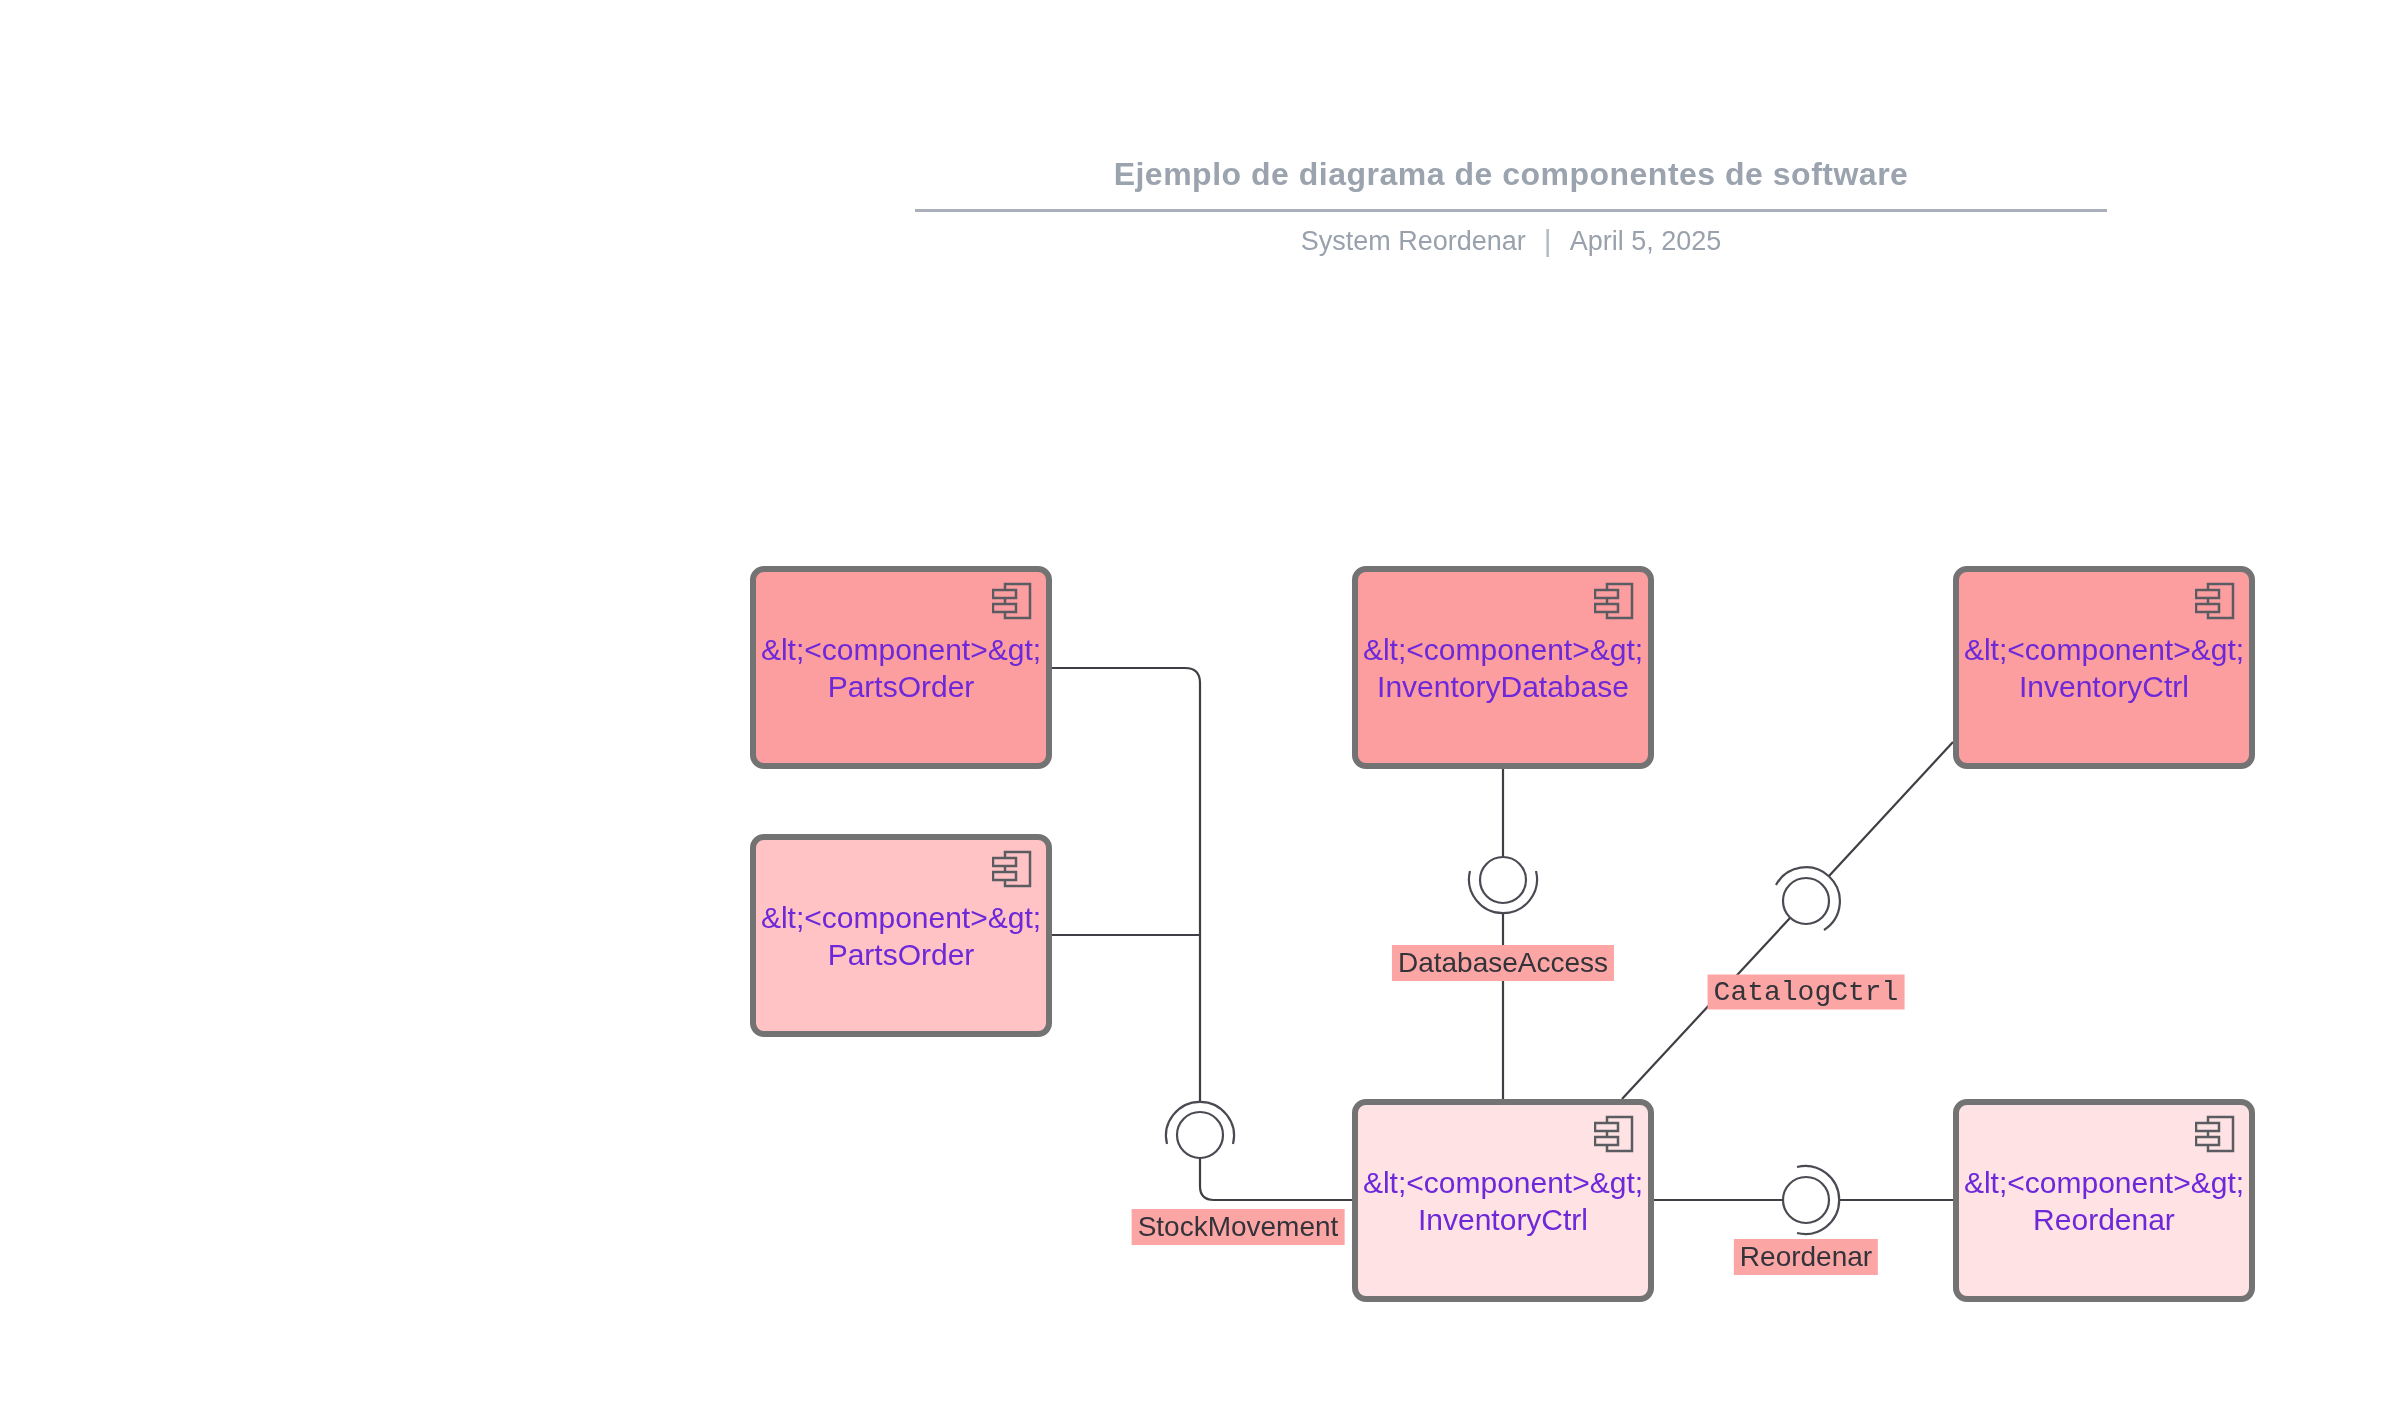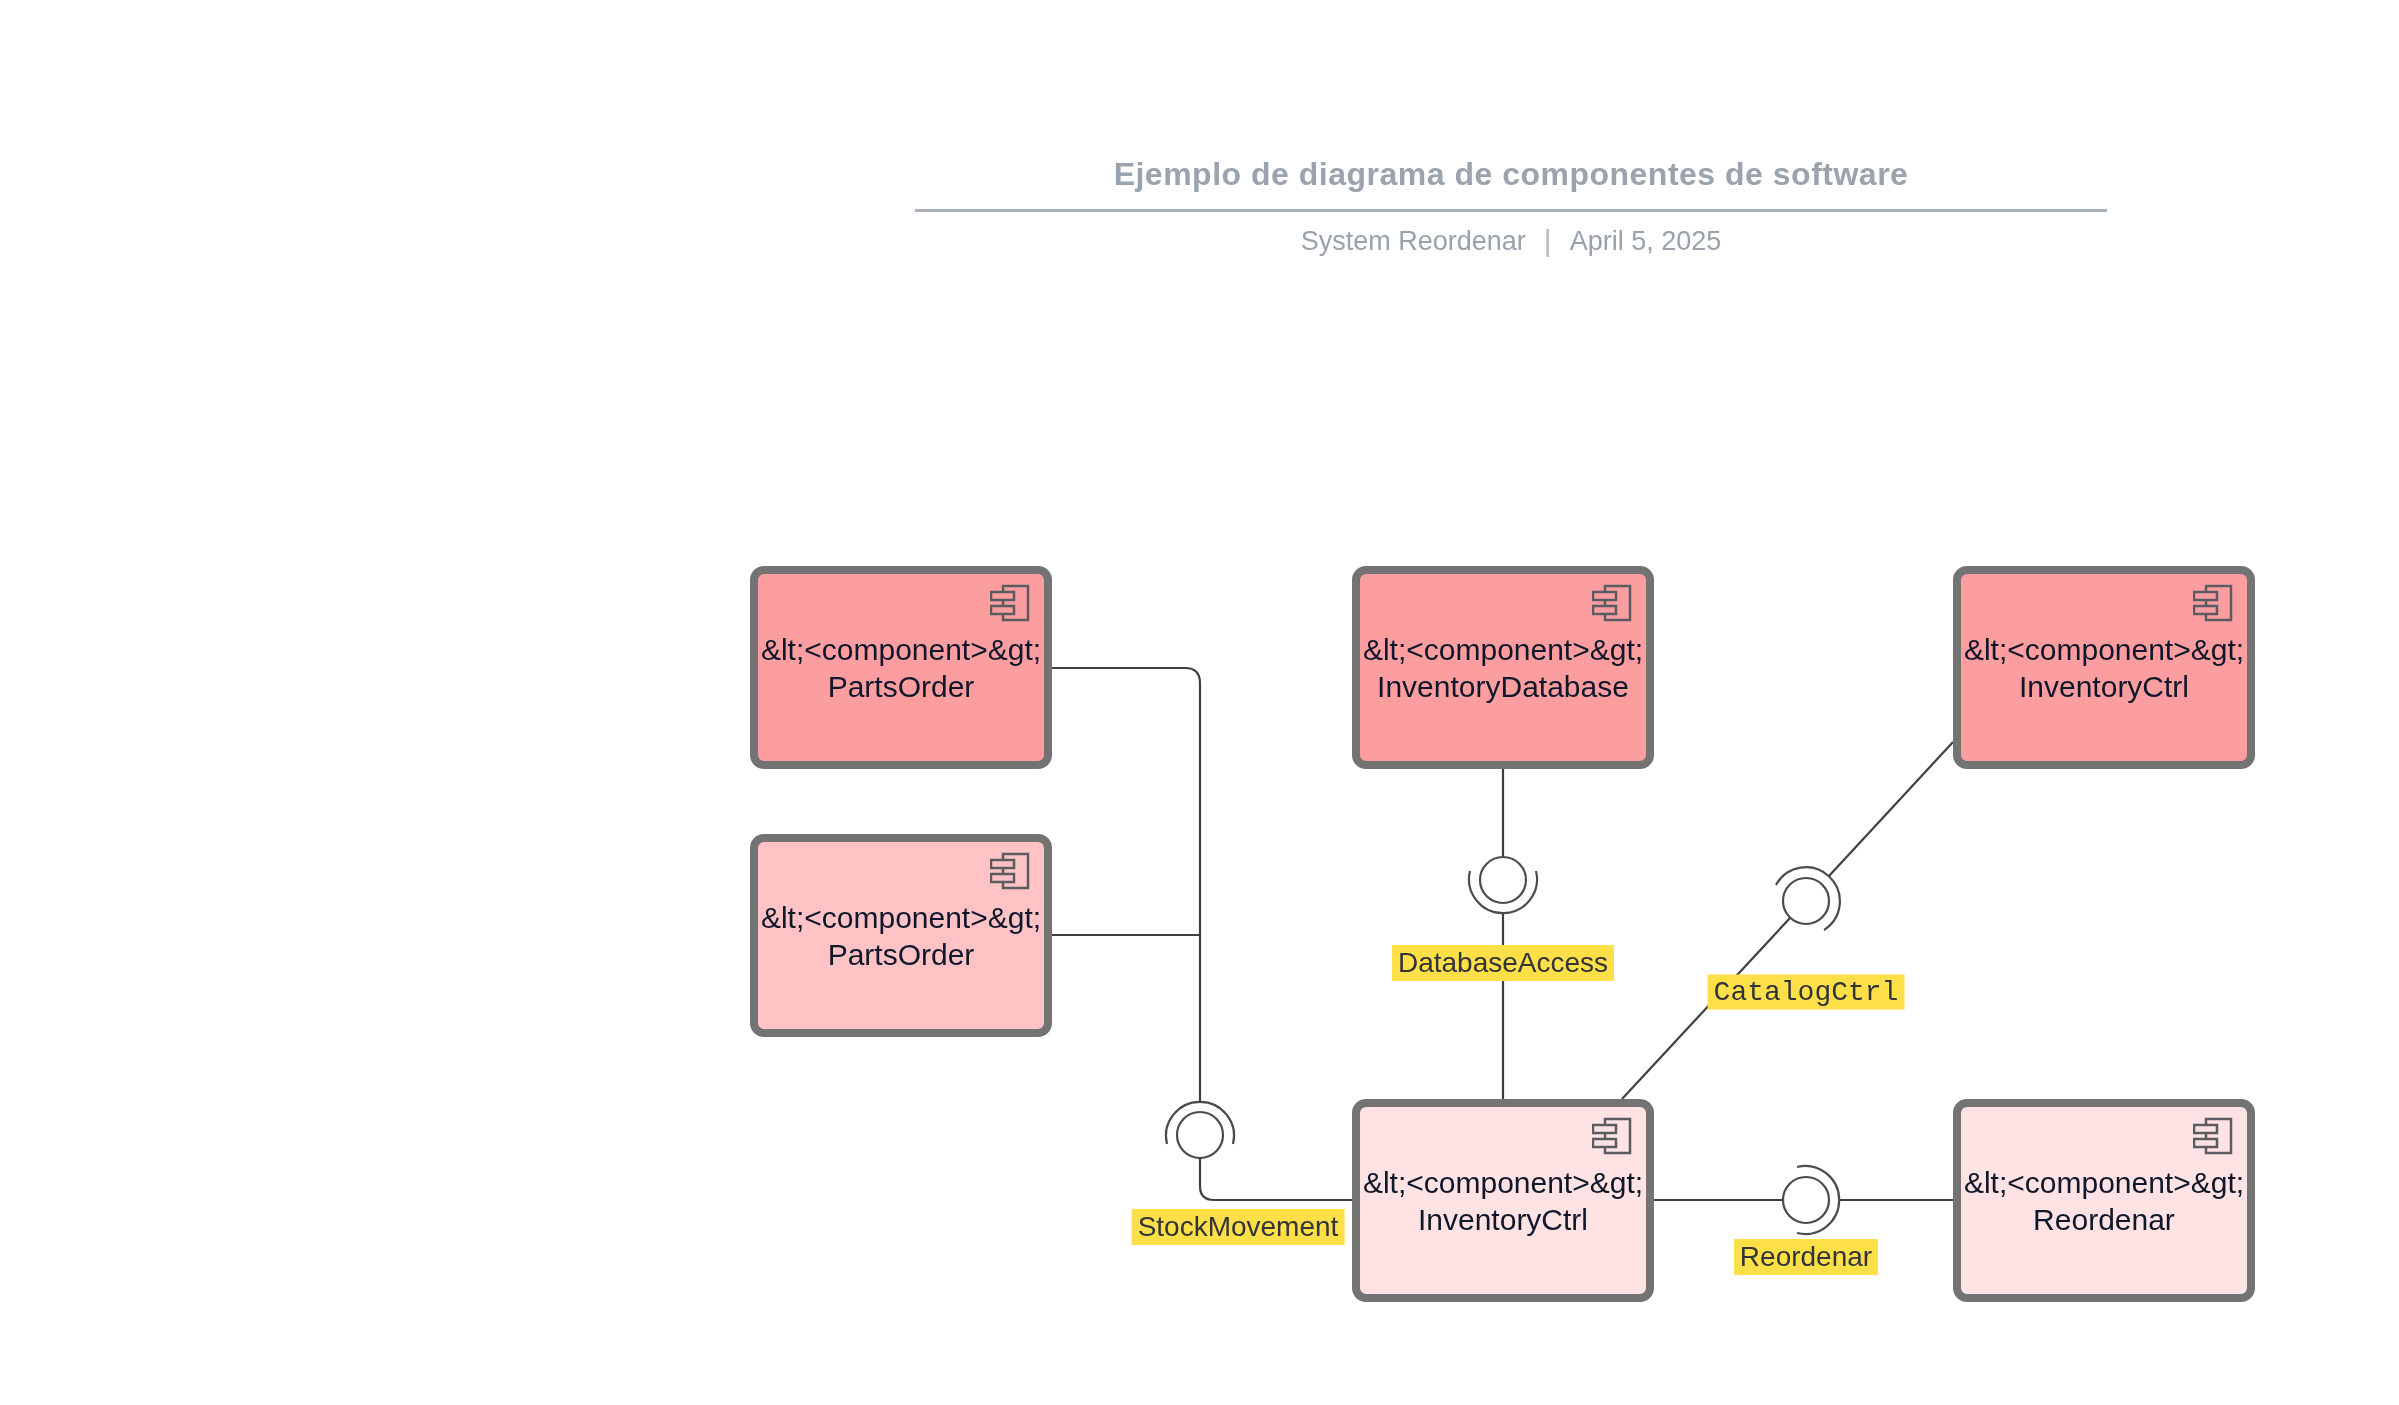--- a/index.html
+++ b/index.html
@@ -19,39 +19,39 @@
   }
   .subtitle .sep{color:#B3BAC2;font-weight:300;font-size:30px;}
   
   svg.wires{position:absolute;left:0;top:0;z-index:1;}
   .wire{stroke:#3E3E44;stroke-width:2.2;fill:none;}
   .ball{stroke:#4A4A52;stroke-width:2.2;fill:#fff;}
   .socket{stroke:#4A4A52;stroke-width:2.2;fill:none;}
   
   .box{
     position:absolute;width:302px;height:203px;box-sizing:border-box;z-index:2;
-    background:var(--bg);border:8px solid #737373;border-radius:14px;
+    background:var(--bg);border:6px solid #737373;border-radius:14px;
     display:flex;flex-direction:column;align-items:center;justify-content:center;
-    text-align:center;color:#0f172a;font-size:30px;line-height:37px;
+    text-align:center;color:#6d28d9;font-size:30px;line-height:37px;
   }
   .box.strong{--bg:#FC9EA0;}
   .box.medium{--bg:#FFC3C5;}
   .box.light{--bg:#FFE2E3;}
   .comp-icon{position:absolute;top:10px;right:14px;width:40px;height:38px;}
   .comp-icon rect{fill:var(--bg);stroke:#5B5B62;stroke-width:2.5;}
   #box-parts-order{left:750px;top:566px;}
   #box-build-list{left:750px;top:834px;}
   #box-inventory-database{left:1352px;top:566px;}
   #box-catalog-entry{left:1953px;top:566px;}
   #box-inventory-ctrl{left:1352px;top:1099px;}
   #box-stock-order{left:1953px;top:1099px;}
   
   .if-label{
     position:absolute;z-index:3;transform:translate(-50%,-50%);
-    background:#fde047;padding:2px 6px;white-space:nowrap;
+    background:#fca5a5;padding:2px 6px;white-space:nowrap;
     font-size:28px;color:#33333A;
   }
   #lbl-database-access{left:1503px;top:963px;}
   #lbl-catalog-ctrl{left:1806px;top:992px;font-family:Liberation Mono, monospace;}
   #lbl-stock-movement{left:1238px;top:1227px;}
   #lbl-reordenar{left:1806px;top:1257px;}
 </style>
 </head>
 <body>
 

